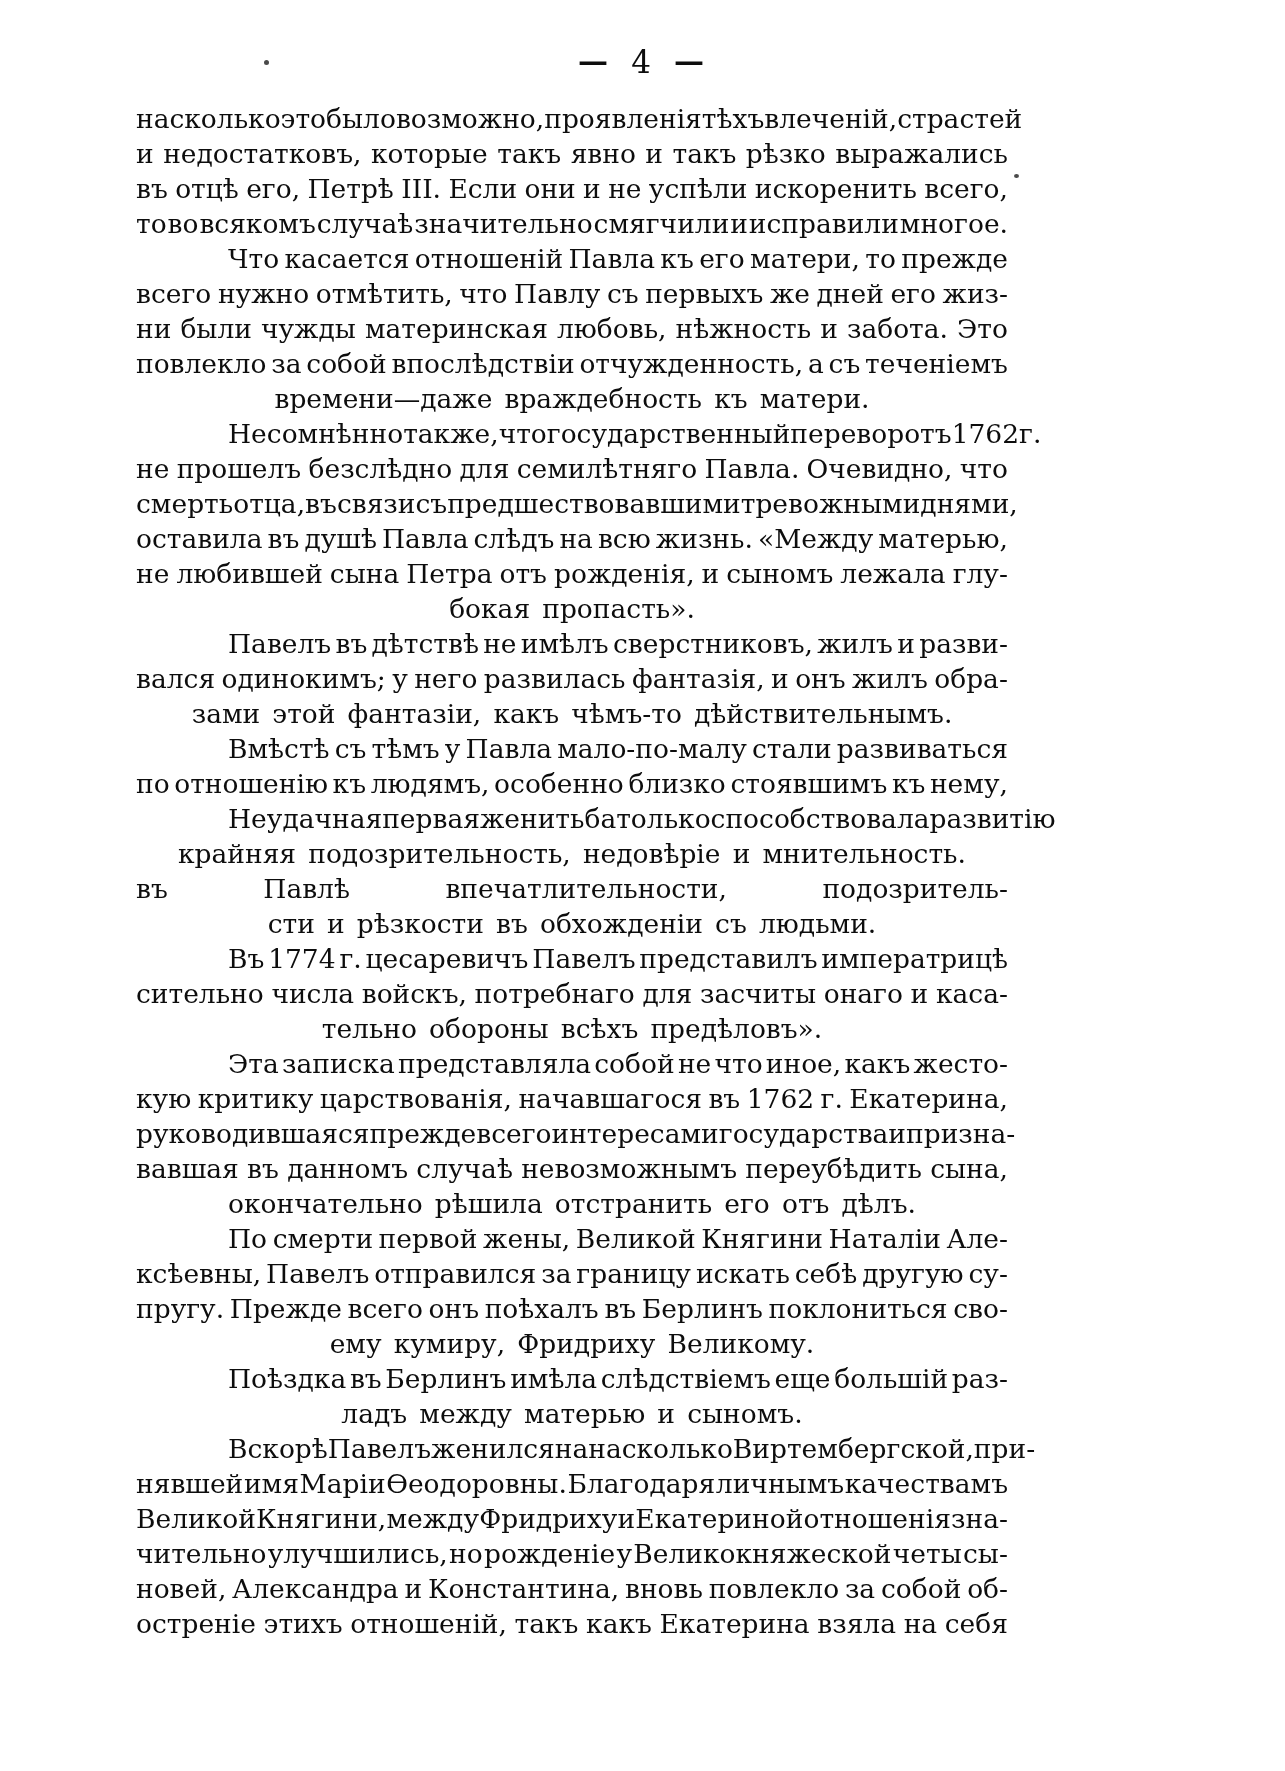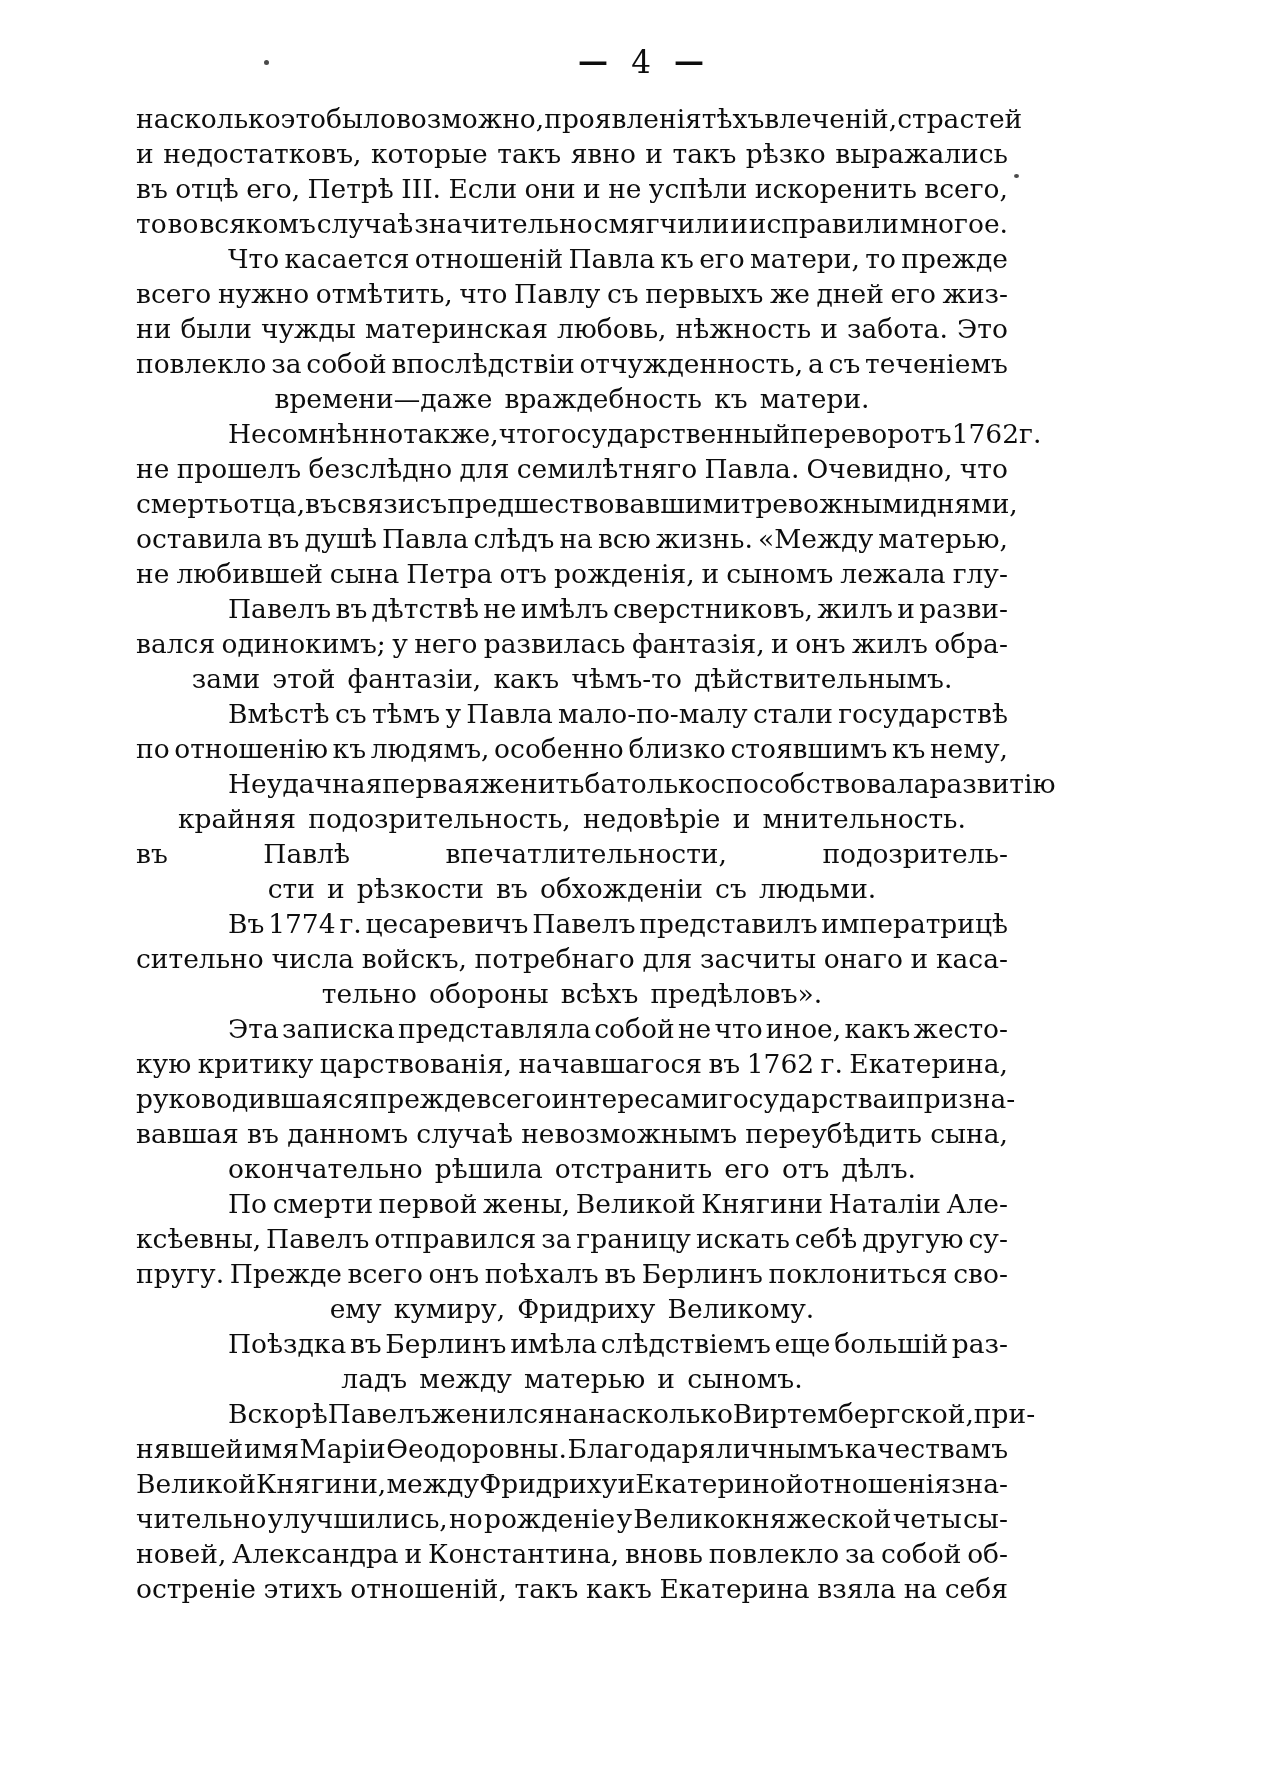--- a/index.html
+++ b/index.html
@@ -222,20 +222,21 @@
         <span>любившей</span>
         <span>сына</span>
         <span>Петра</span>
         <span>отъ</span>
         <span>рожденія,</span>
         <span>и</span>
         <span>сыномъ</span>
         <span>лежала</span>
         <span>глу-</span>
       </div>
+      <div class="line plain">бокая пропасть».</div>
       <div class="line just ind">
         <span>Павелъ</span>
         <span>въ</span>
         <span>дѣтствѣ</span>
         <span>не</span>
         <span>имѣлъ</span>
         <span>сверстниковъ,</span>
         <span>жилъ</span>
         <span>и</span>
         <span>разви-</span>
@@ -254,21 +255,21 @@
       </div>
       <div class="line plain">зами этой фантазіи, какъ чѣмъ-то дѣйствительнымъ.</div>
       <div class="line just ind">
         <span>Вмѣстѣ</span>
         <span>съ</span>
         <span>тѣмъ</span>
         <span>у</span>
         <span>Павла</span>
         <span>мало-по-малу</span>
         <span>стали</span>
-        <span>государствѣ</span>
+        <span>развиваться</span>
       </div>
       <div class="line just">
         <span>по</span>
         <span>отношенію</span>
         <span>къ</span>
         <span>людямъ,</span>
         <span>особенно</span>
         <span>близко</span>
         <span>стоявшимъ</span>
         <span>къ</span>

